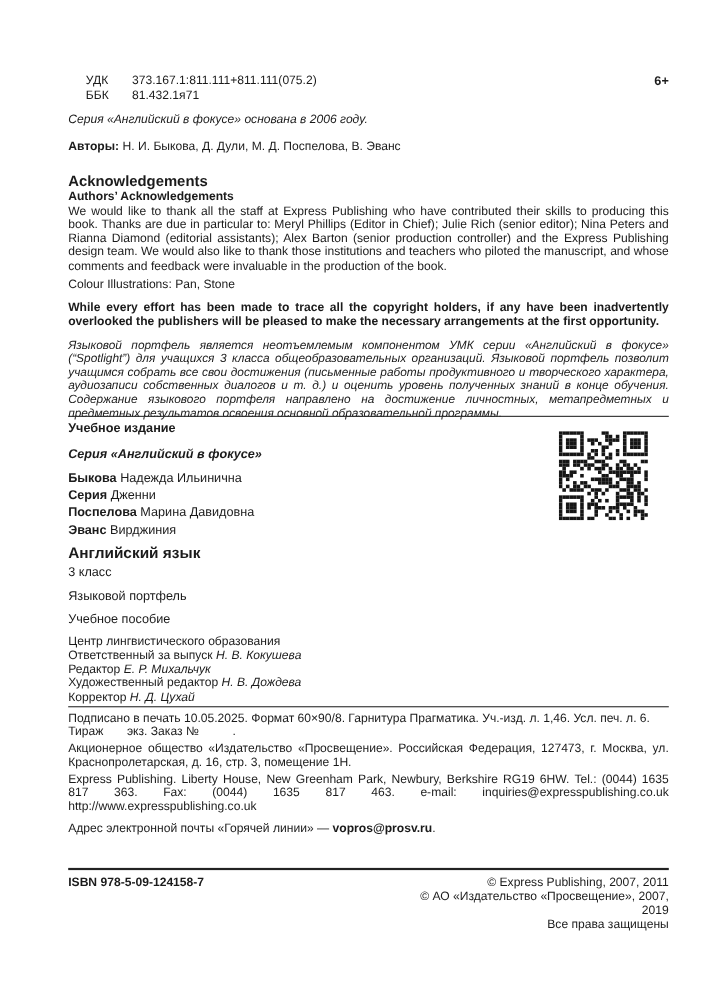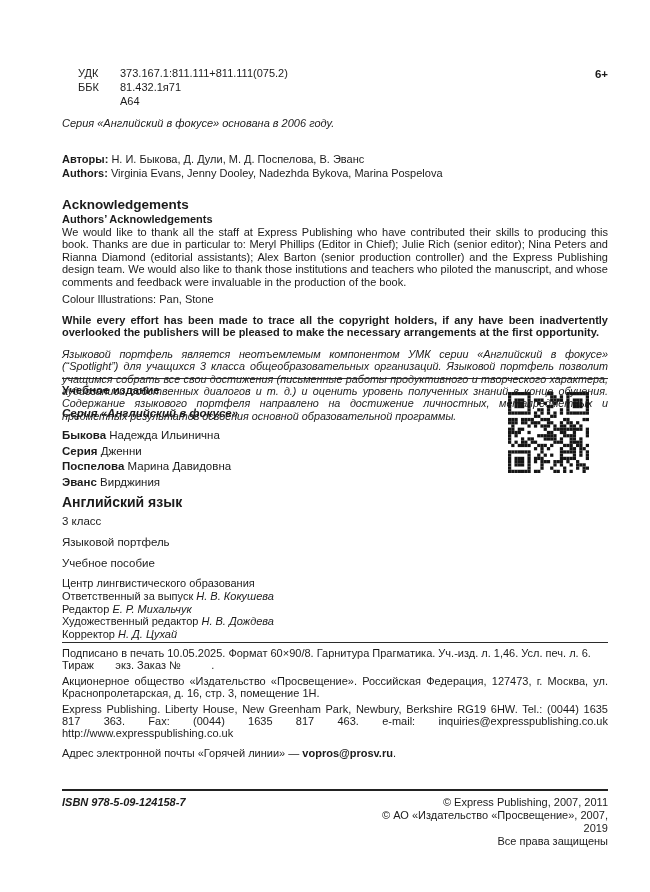--- a/index.html
+++ b/index.html
@@ -13,21 +13,21 @@
   .sec-edition { top:378px; }
   .sec-footer { top:789px; }
 
   .idrow { display:flex; font-size:11px; line-height:14px; }
   .idrow .lbl { width:42px; margin-left:16px; flex:0 0 auto; }
   .idrow .val { flex:1; }
   .badge { position:absolute; top:68px; right:42px; font-size:11.5px; font-weight:bold; }
 
   .series-note { margin-top:9px; font-size:11px; line-height:13px; font-style:italic; }
   .authors-line { margin-top:0; font-size:11px; line-height:14px; }
-  .authors-wrap { margin-top:22px; }
+  .authors-wrap { margin-top:10px; }
   .b { font-weight:bold; }
   .i { font-style:italic; }
 
   .ack-title { margin-top:17px; font-size:13.5px; font-weight:bold; line-height:16px; }
   .ack-sub { font-size:11px; font-weight:bold; line-height:13px; }
   .para { font-size:11px; line-height:12.4px; text-align:justify; }
   .colour { margin-top:5px; font-size:11px; line-height:13px; }
   .notice { margin-top:8px; font-weight:bold; }
   .annot { margin-top:9px; font-style:italic; font-size:10.8px; line-height:12.4px; }
 
@@ -42,21 +42,21 @@
   .ed-title { margin-top:8px; font-size:11.5px; line-height:13px; }
   .ed-type { margin-top:8px; font-size:11.5px; line-height:13px; }
   .credits { margin-top:7px; font-size:11px; line-height:12.8px; }
   .rule-a { margin-top:1px; }
   .imprint-para { margin-top:3px; }
   .imprint-para.first { margin-top:4px; }
   .tirazh { text-align:left; }
   .hotline { margin-top:7px; font-size:11px; line-height:13px; }
 
   .footer-row { display:flex; margin-top:5px; font-size:11px; line-height:13px; }
-  .isbn { font-weight:bold; flex:0 0 auto;font-style:italic; }
+  .isbn { font-weight:bold; flex:0 0 auto; }
   .copy-col { margin-left:auto; width:250px; }
   .copy-col div { line-height:13px;text-align:right; }
   .rights { padding-left:14px; }
 
   .qr { position:absolute; left:508px; top:392px; width:81px; height:81px; }
   .qr svg { display:block; }
 </style>
 </head>
 <body>
 
@@ -68,33 +68,28 @@
     <div class="idrow">
       <span class="lbl">УДК</span>
       <span class="val">373.167.1:811.111+811.111(075.2)</span>
     </div>
     <div class="idrow">
       <span class="lbl">ББК</span>
       <span class="val">81.432.1я71</span>
     </div>
     <div class="idrow">
       <span class="lbl"></span>
-      <span class="val">А64</span>
     </div>
 
     <div class="series-note">Серия «Английский в фокусе» основана в 2006 году.</div>
 
     <div class="authors-wrap">
       <div class="authors-line">
         <span class="b">Авторы:</span>
         <span>Н. И. Быкова, Д. Дули, М. Д. Поспелова, В. Эванс</span>
-      </div>
-      <div class="authors-line">
-        <span class="b">Authors:</span>
-        <span>Virginia Evans, Jenny Dooley, Nadezhda Bykova, Marina Pospelova</span>
       </div>
     </div>
 
     <div class="ack-title">Acknowledgements</div>
     <div class="ack-sub">Authors’ Acknowledgements</div>
     <div class="para">We would like to thank all the staff at Express Publishing who have contributed their skills to producing this book. Thanks are due in particular to: Meryl Phillips (Editor in Chief); Julie Rich (senior editor); Nina Peters and Rianna Diamond (editorial assistants); Alex Barton (senior production controller) and the Express Publishing design team. We would also like to thank those institutions and teachers who piloted the manuscript, and whose comments and feedback were invaluable in the production of the book.</div>
 
     <div class="colour">Colour Illustrations: Pan, Stone</div>
 
     <div class="para notice">While every effort has been made to trace all the copyright holders, if any have been inadvertently overlooked the publishers will be pleased to make the necessary arrangements at the first opportunity.</div>

